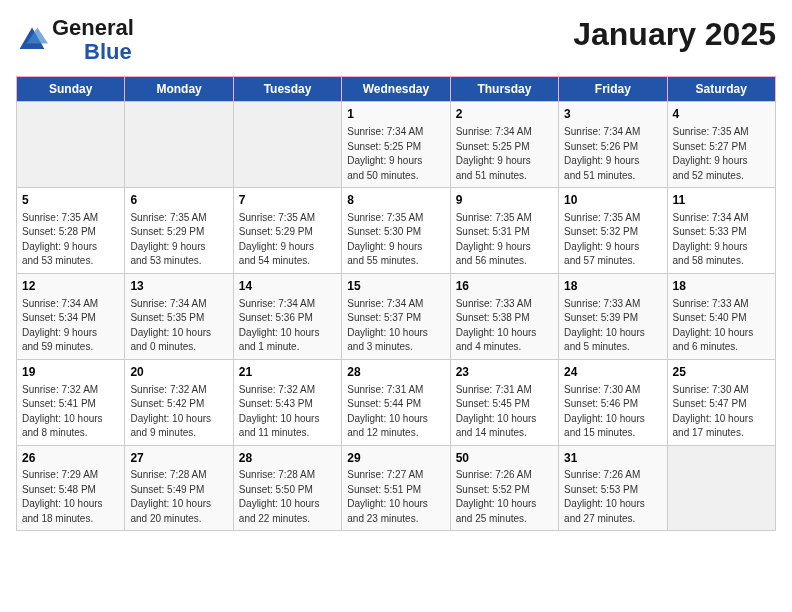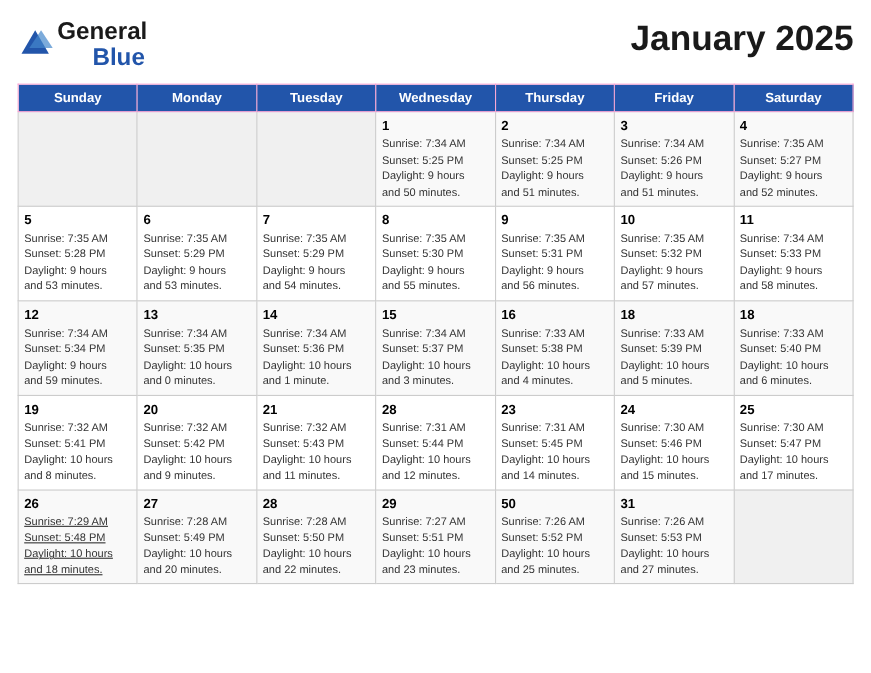--- a/index.html
+++ b/index.html
@@ -301,21 +301,21 @@
           <span class="day-number">25</span>
           <div class="day-info" style="white-space: pre-line;">Sunrise: 7:30 AM
 Sunset: 5:47 PM
 Daylight: 10 hours
 and 17 minutes.</div>
         </td>
       </tr>
       <tr>
         <td>
           <span class="day-number">26</span>
-          <div class="day-info" style="white-space: pre-line; text-decoration: underline;">Sunrise: 7:29 AM
+          <div class="day-info" style="white-space: pre-line;">Sunrise: 7:29 AM
 Sunset: 5:48 PM
 Daylight: 10 hours
 and 18 minutes.</div>
         </td>
         <td>
           <span class="day-number">27</span>
           <div class="day-info" style="white-space: pre-line;">Sunrise: 7:28 AM
 Sunset: 5:49 PM
 Daylight: 10 hours
 and 20 minutes.</div>

